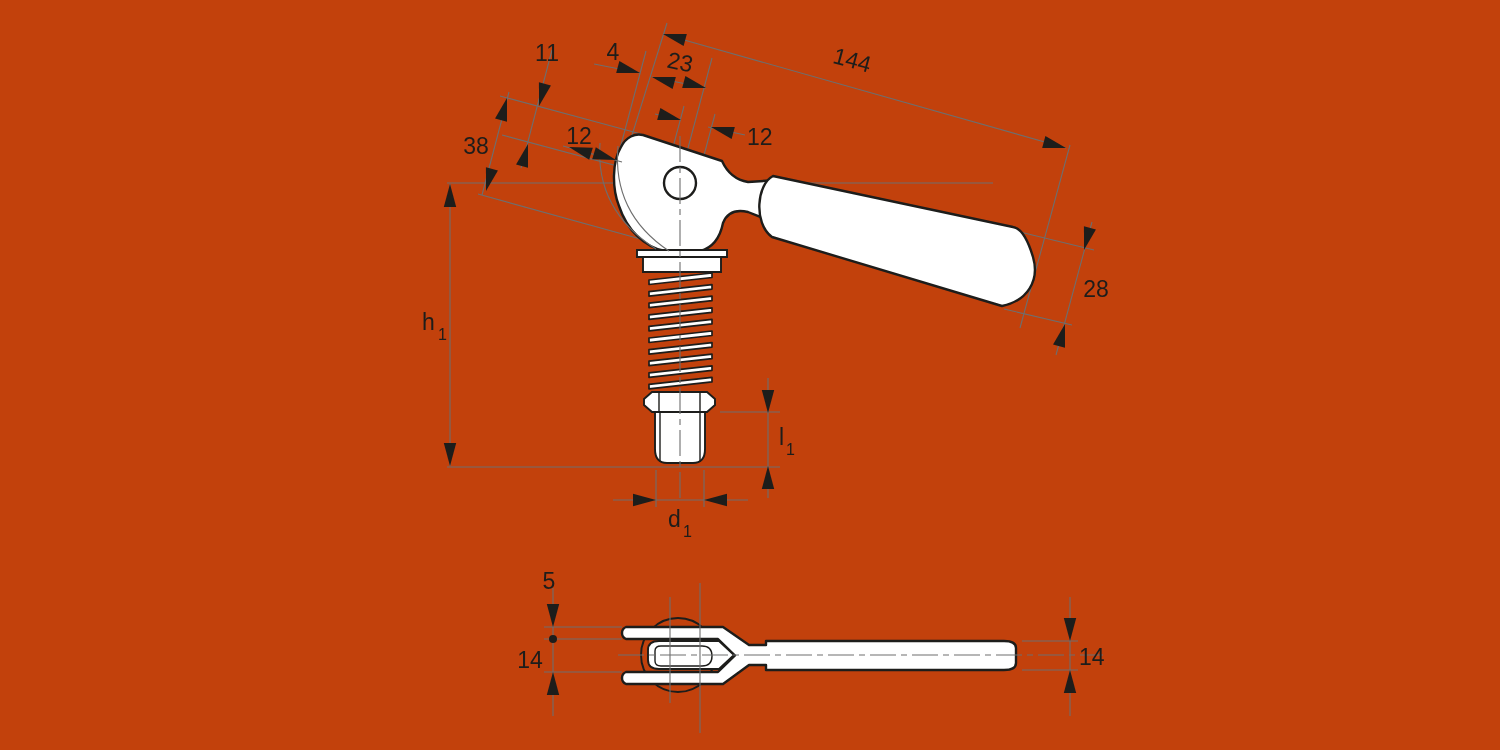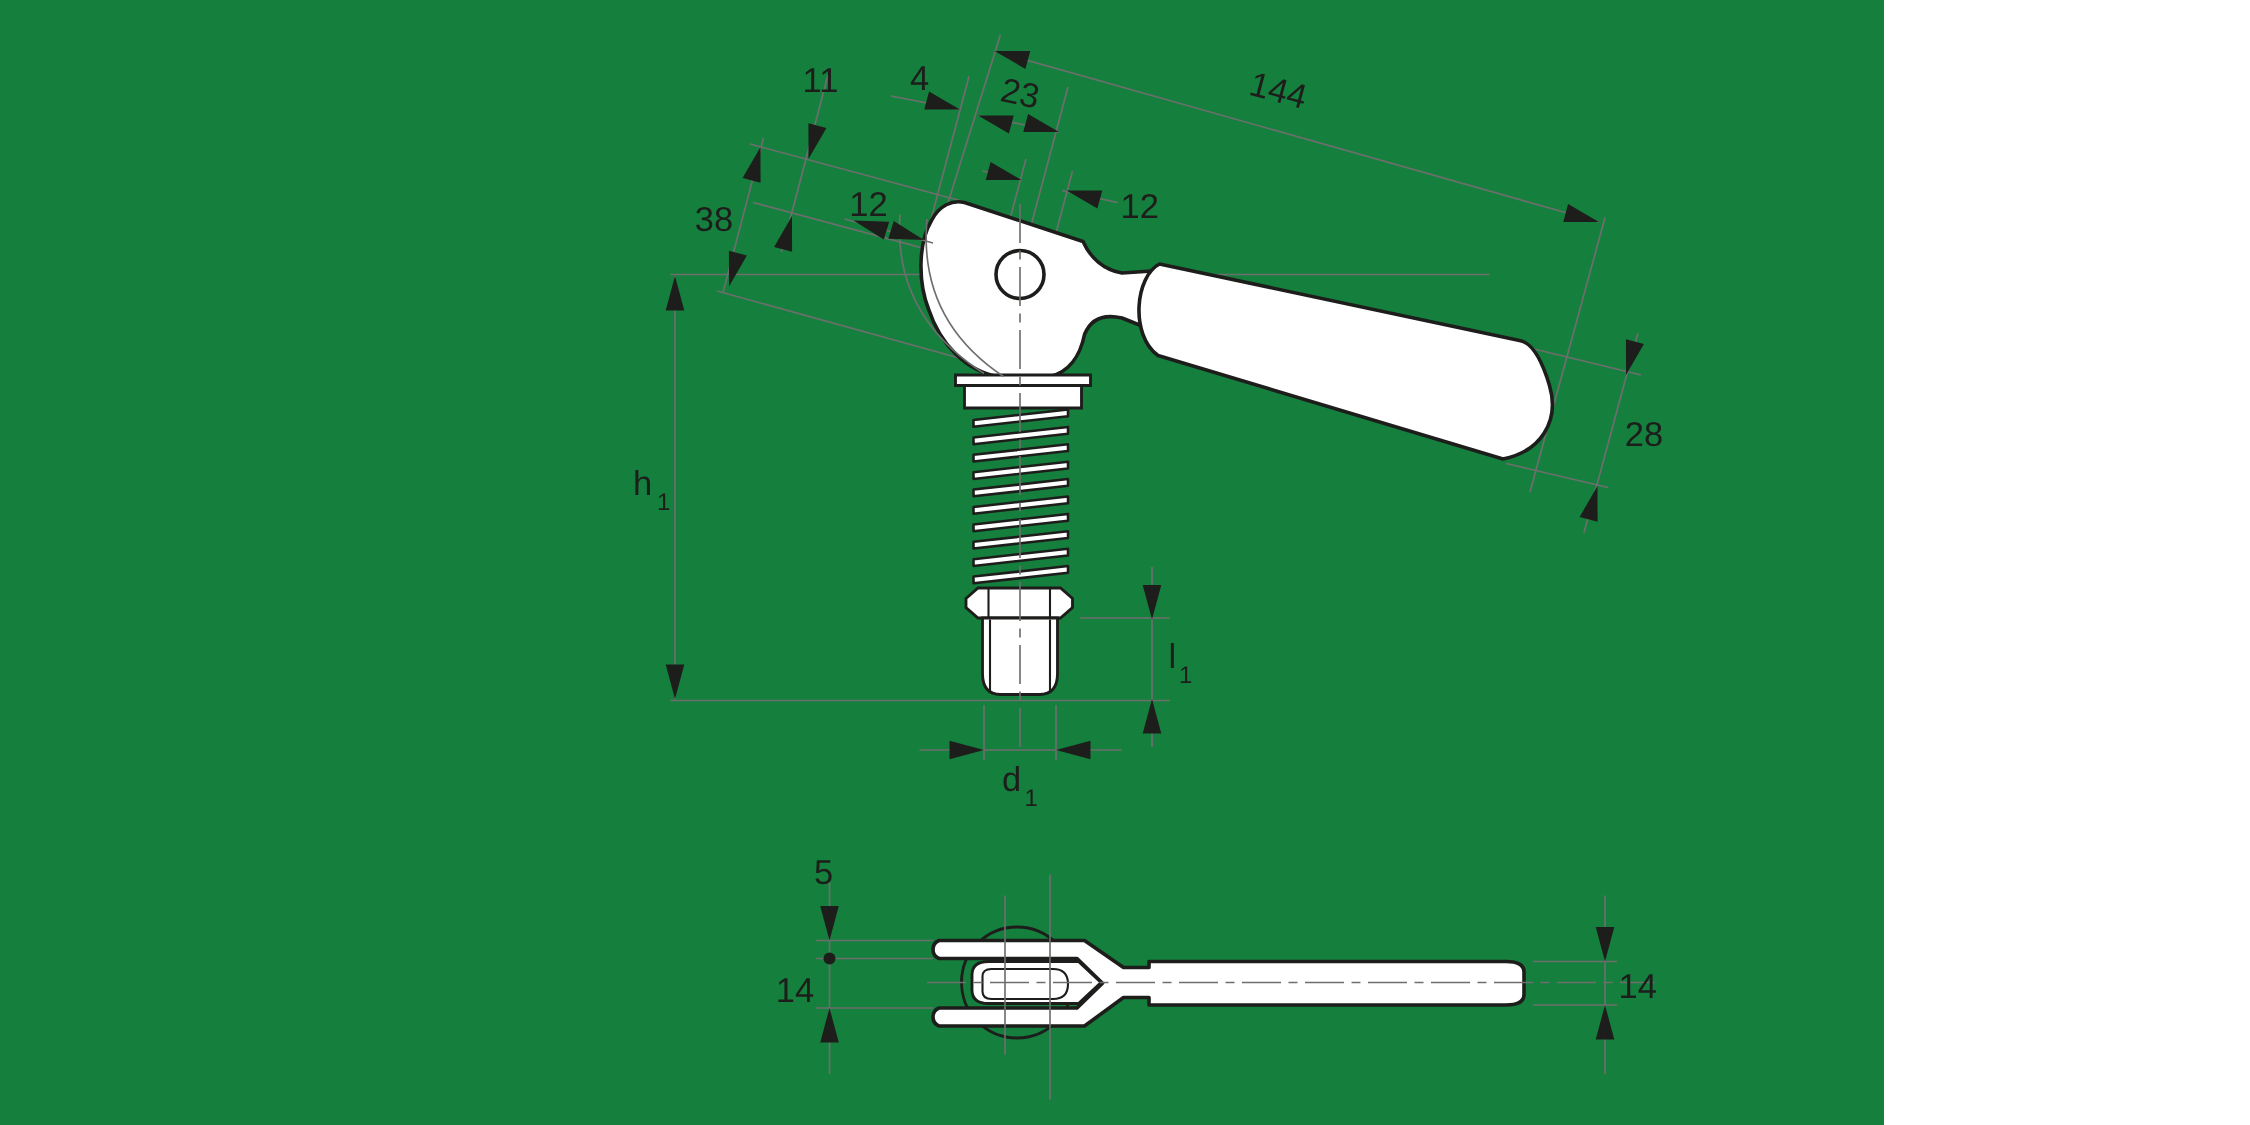--- a/index.html
+++ b/index.html
@@ -1,16 +1,16 @@
 <!DOCTYPE html>
 <html><head>
 <meta charset="utf-8">
 <style>
   html,body{margin:0;padding:0;background:#fff;}
-  .stage{position:relative;width:1256px;height:750px;background:#15803d;overflow:hidden;
+  .stage{position:relative;width:1500px;height:750px;background:#c2410c;overflow:hidden;
          font-family:"Liberation Sans", sans-serif;}
   svg{position:absolute;left:0;top:0;}
   .thickf{stroke:#1d1d1b;stroke-width:2.4;fill:#ffffff;stroke-linejoin:round;}
   .med{stroke:#1d1d1b;stroke-width:1.9;fill:none;}
   .medf{stroke:#1d1d1b;stroke-width:1.9;fill:#ffffff;}
   .face{stroke:#1d1d1b;stroke-width:1.4;fill:none;}
   .coil{stroke:#1d1d1b;stroke-width:1.7;fill:#ffffff;stroke-linejoin:round;}
   .thin{stroke:#6e6e6e;stroke-width:1.1;fill:none;}
   .cl{stroke:#6e6e6e;stroke-width:1.1;fill:none;stroke-dasharray:26 5 6 5;}
   .arr{fill:#1d1d1b;stroke:none;}

